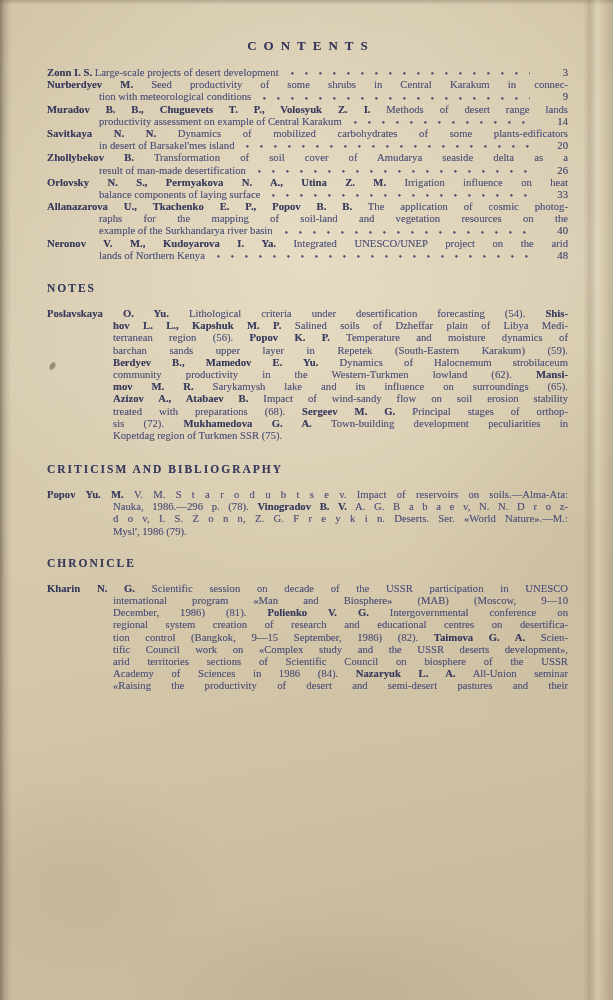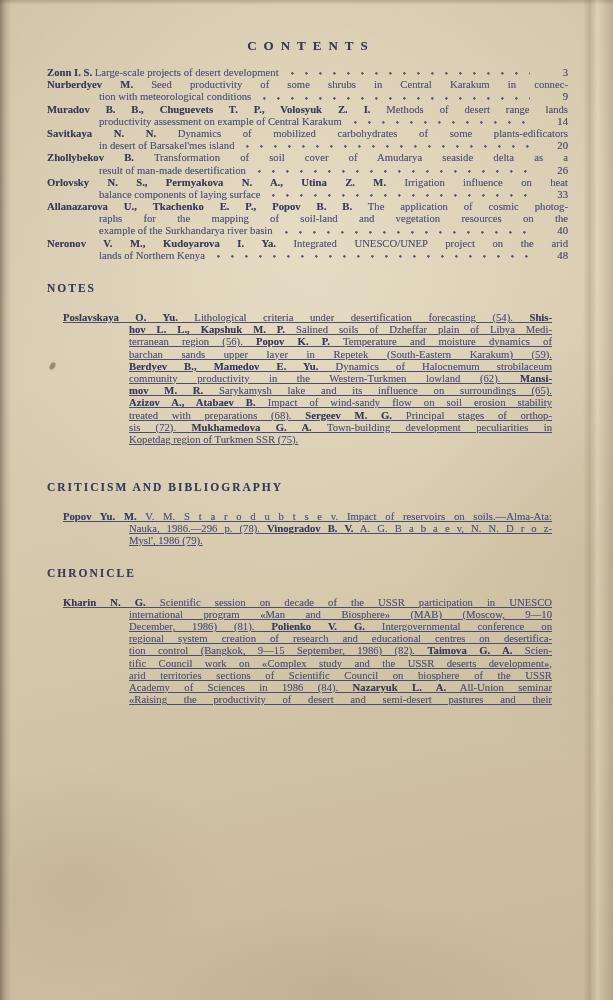--- a/index.html
+++ b/index.html
@@ -66,23 +66,23 @@
     margin:0 8px 3px 12px;
     background-image:radial-gradient(circle at 1.4px 1.4px, rgba(70,72,108,.85) 1.02px, rgba(70,72,108,0) 1.5px);
     background-size:14px 3px;background-repeat:repeat-x;
   }
   .pg{flex:0 0 30px;text-align:right;color:#45476c;}
   .sect-h{
     margin:20px 0 12px 0;
     font-size:11.5px;line-height:14px;font-weight:700;
     text-align:left;letter-spacing:2px;color:#383a5c;
   }
-  .sect-h.crit{margin-top:35px;}
+  .sect-h.crit{margin-top:21px;}
   .sect-h.chron{margin-top:19px;}
-  .para{margin:16px;text-decoration:underline;}
+  .para{margin:0;}
 </style>
 </head>
 <body>
 
 <div class="page">
   <div class="mottle"></div>
   <div class="edge-left"></div>
   <div class="edge-top"></div>
   <div class="edge-crease"></div>
   <div class="speck"></div>
@@ -167,20 +167,21 @@
           <div class="line cont jfull"><span class="b">mov M. R.</span><span class="r"> Sarykamysh lake and its influence on surroundings (65).</span></div>
           <div class="line cont jfull"><span class="b">Azizov A., Atabaev B.</span><span class="r"> Impact of wind-sandy flow on soil erosion stability</span></div>
           <div class="line cont jfull"><span class="r">treated with preparations (68). </span><span class="b">Sergeev M. G.</span><span class="r"> Principal stages of orthop-</span></div>
           <div class="line cont jfull"><span class="r">sis (72). </span><span class="b">Mukhamedova G. A.</span><span class="r"> Town-building development peculiarities in</span></div>
           <div class="line cont"><span class="r">Kopetdag region of Turkmen SSR (75).</span></div>
         </div>
         <h2 class="sect-h crit">CRITICISM AND BIBLIOGRAPHY</h2>
         <div class="para">
           <div class="line jfull"><span class="b">Popov Yu. M.</span><span class="r"> V. M. S t a r o d u b t s e v. Impact of reservoirs on soils.—Alma-Ata:</span></div>
           <div class="line cont jfull"><span class="r">Nauka, 1986.—296 p. (78). </span><span class="b">Vinogradov B. V.</span><span class="r"> A. G. B a b a e v, N. N. D r o z-</span></div>
+          <div class="line cont jfull"><span class="r">d o v, I. S. Z o n n, Z. G. F r e y k i n. Deserts. Ser. «World Nature».—M.:</span></div>
           <div class="line cont"><span class="r">Mysl', 1986 (79).</span></div>
         </div>
         <h2 class="sect-h chron">CHRONICLE</h2>
         <div class="para">
           <div class="line jfull"><span class="b">Kharin N. G.</span><span class="r"> Scientific session on decade of the USSR participation in UNESCO</span></div>
           <div class="line cont jfull"><span class="r">international program «Man and Biosphere» (MAB) (Moscow, 9—10</span></div>
           <div class="line cont jfull"><span class="r">December, 1986) (81). </span><span class="b">Polienko V. G.</span><span class="r"> Intergovernmental conference on</span></div>
           <div class="line cont jfull"><span class="r">regional system creation of research and educational centres on desertifica-</span></div>
           <div class="line cont jfull"><span class="r">tion control (Bangkok, 9—15 September, 1986) (82). </span><span class="b">Taimova G. A.</span><span class="r"> Scien-</span></div>
           <div class="line cont jfull"><span class="r">tific Council work on «Complex study and the USSR deserts development»,</span></div>

